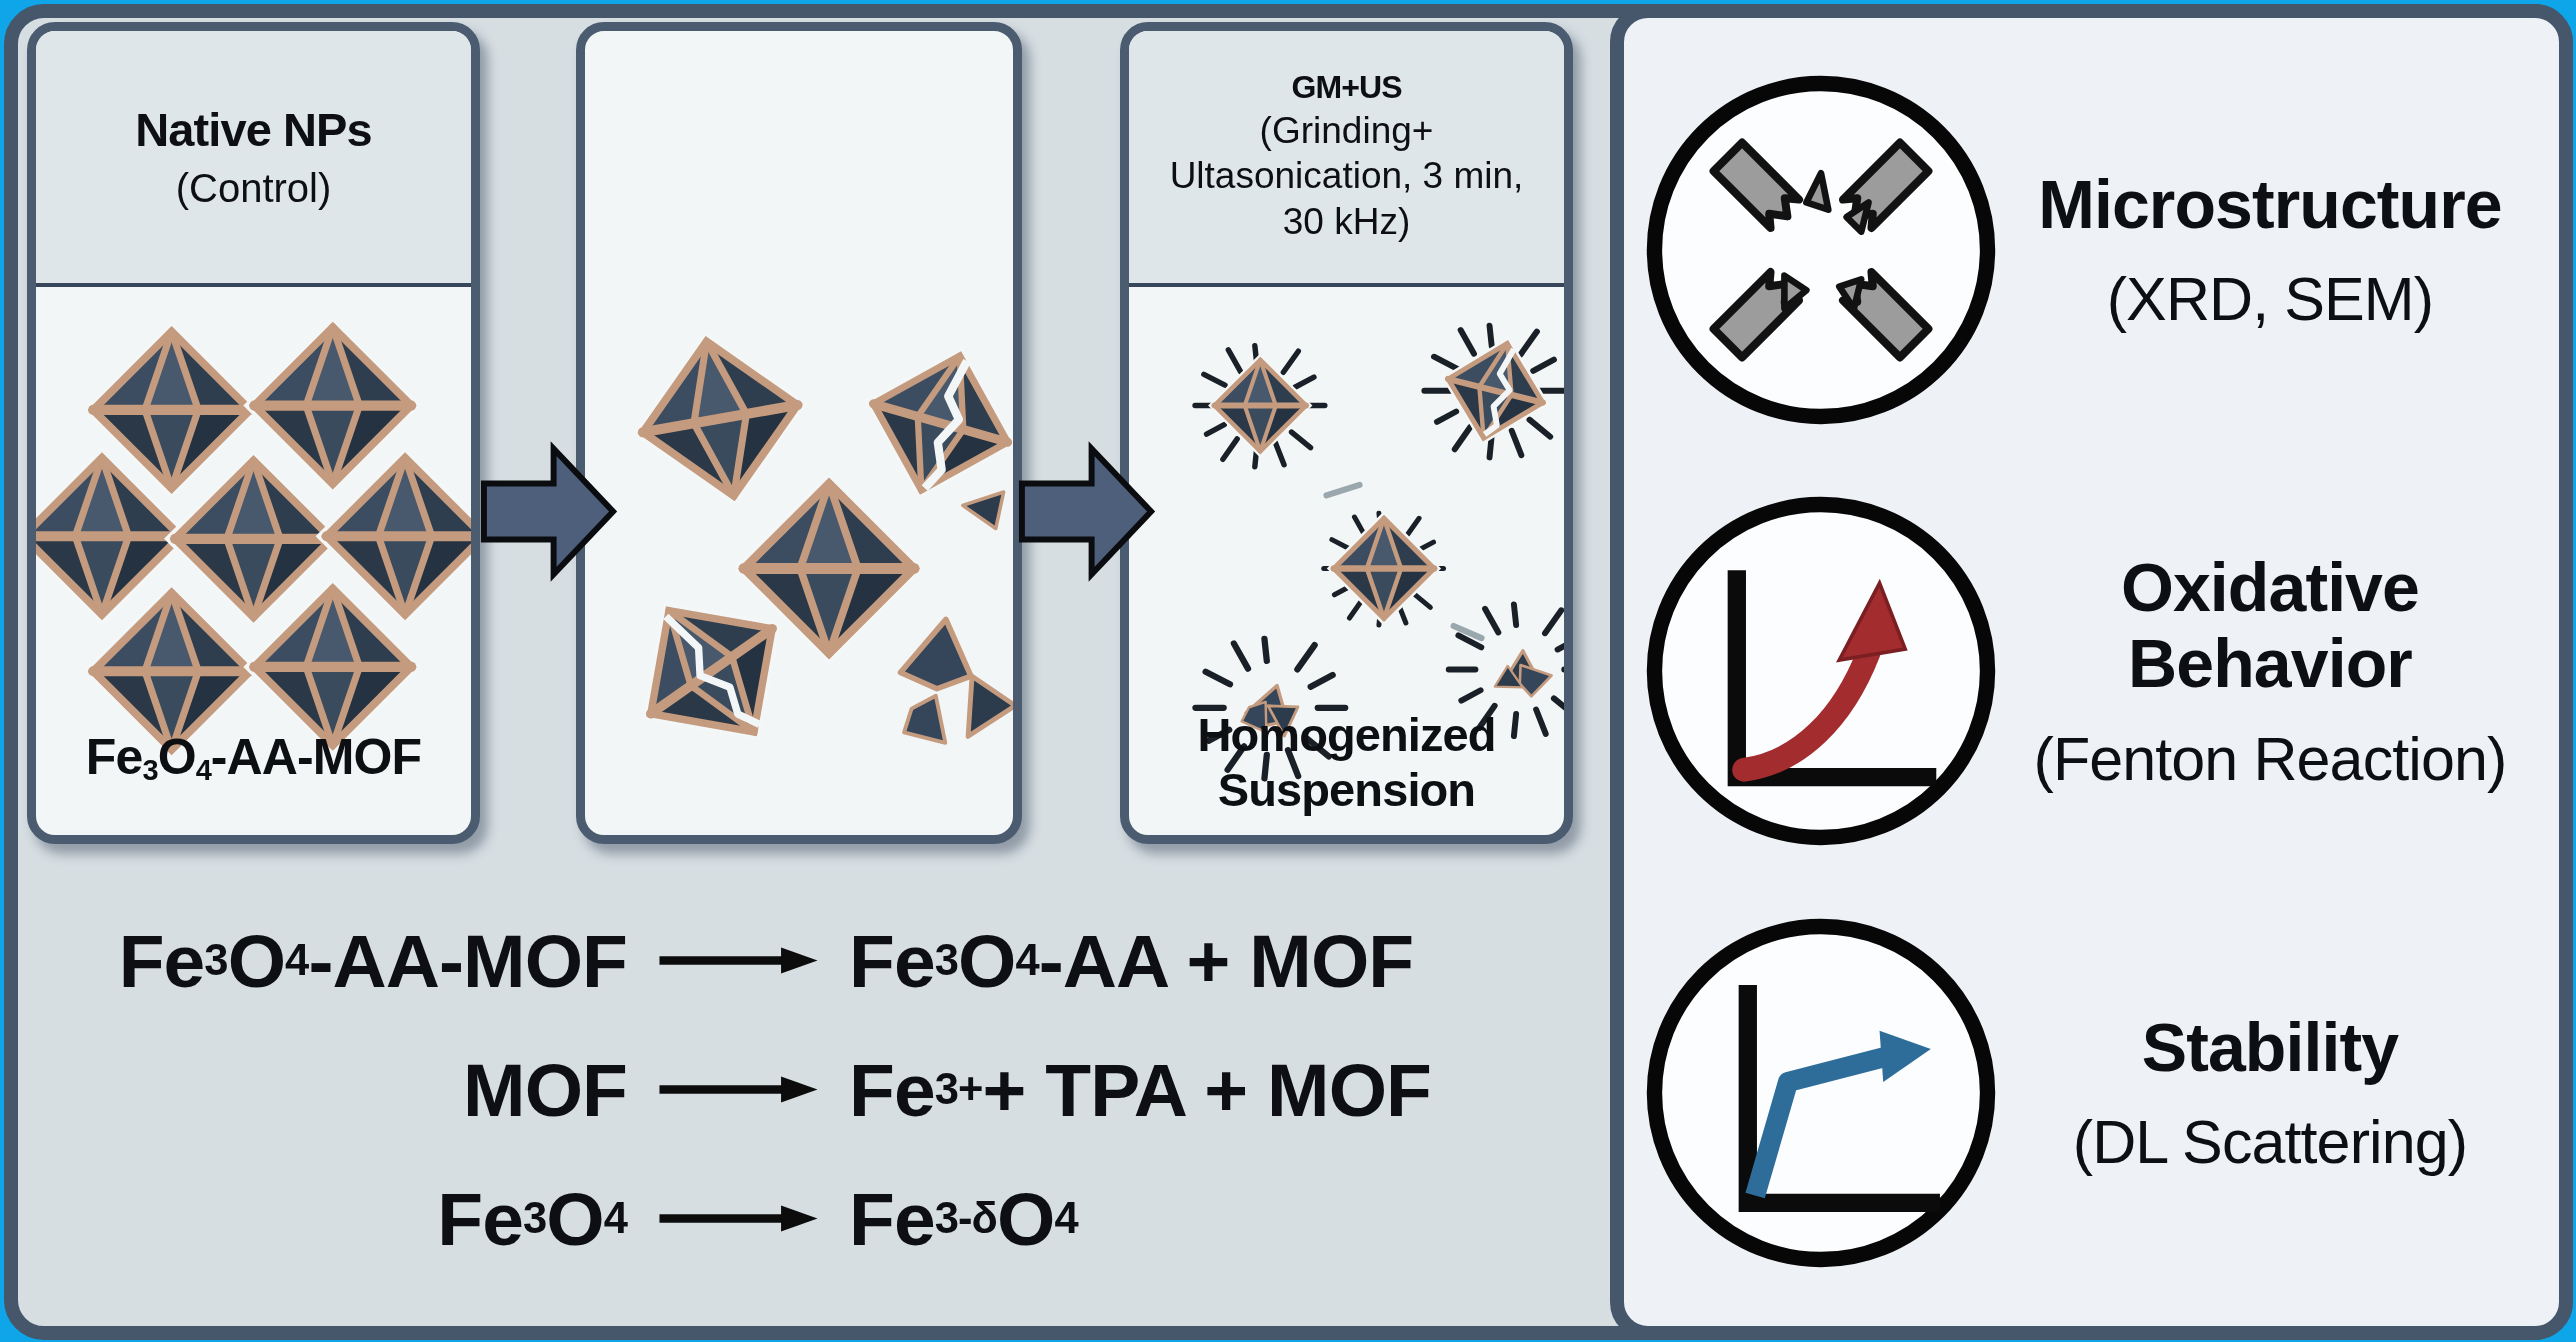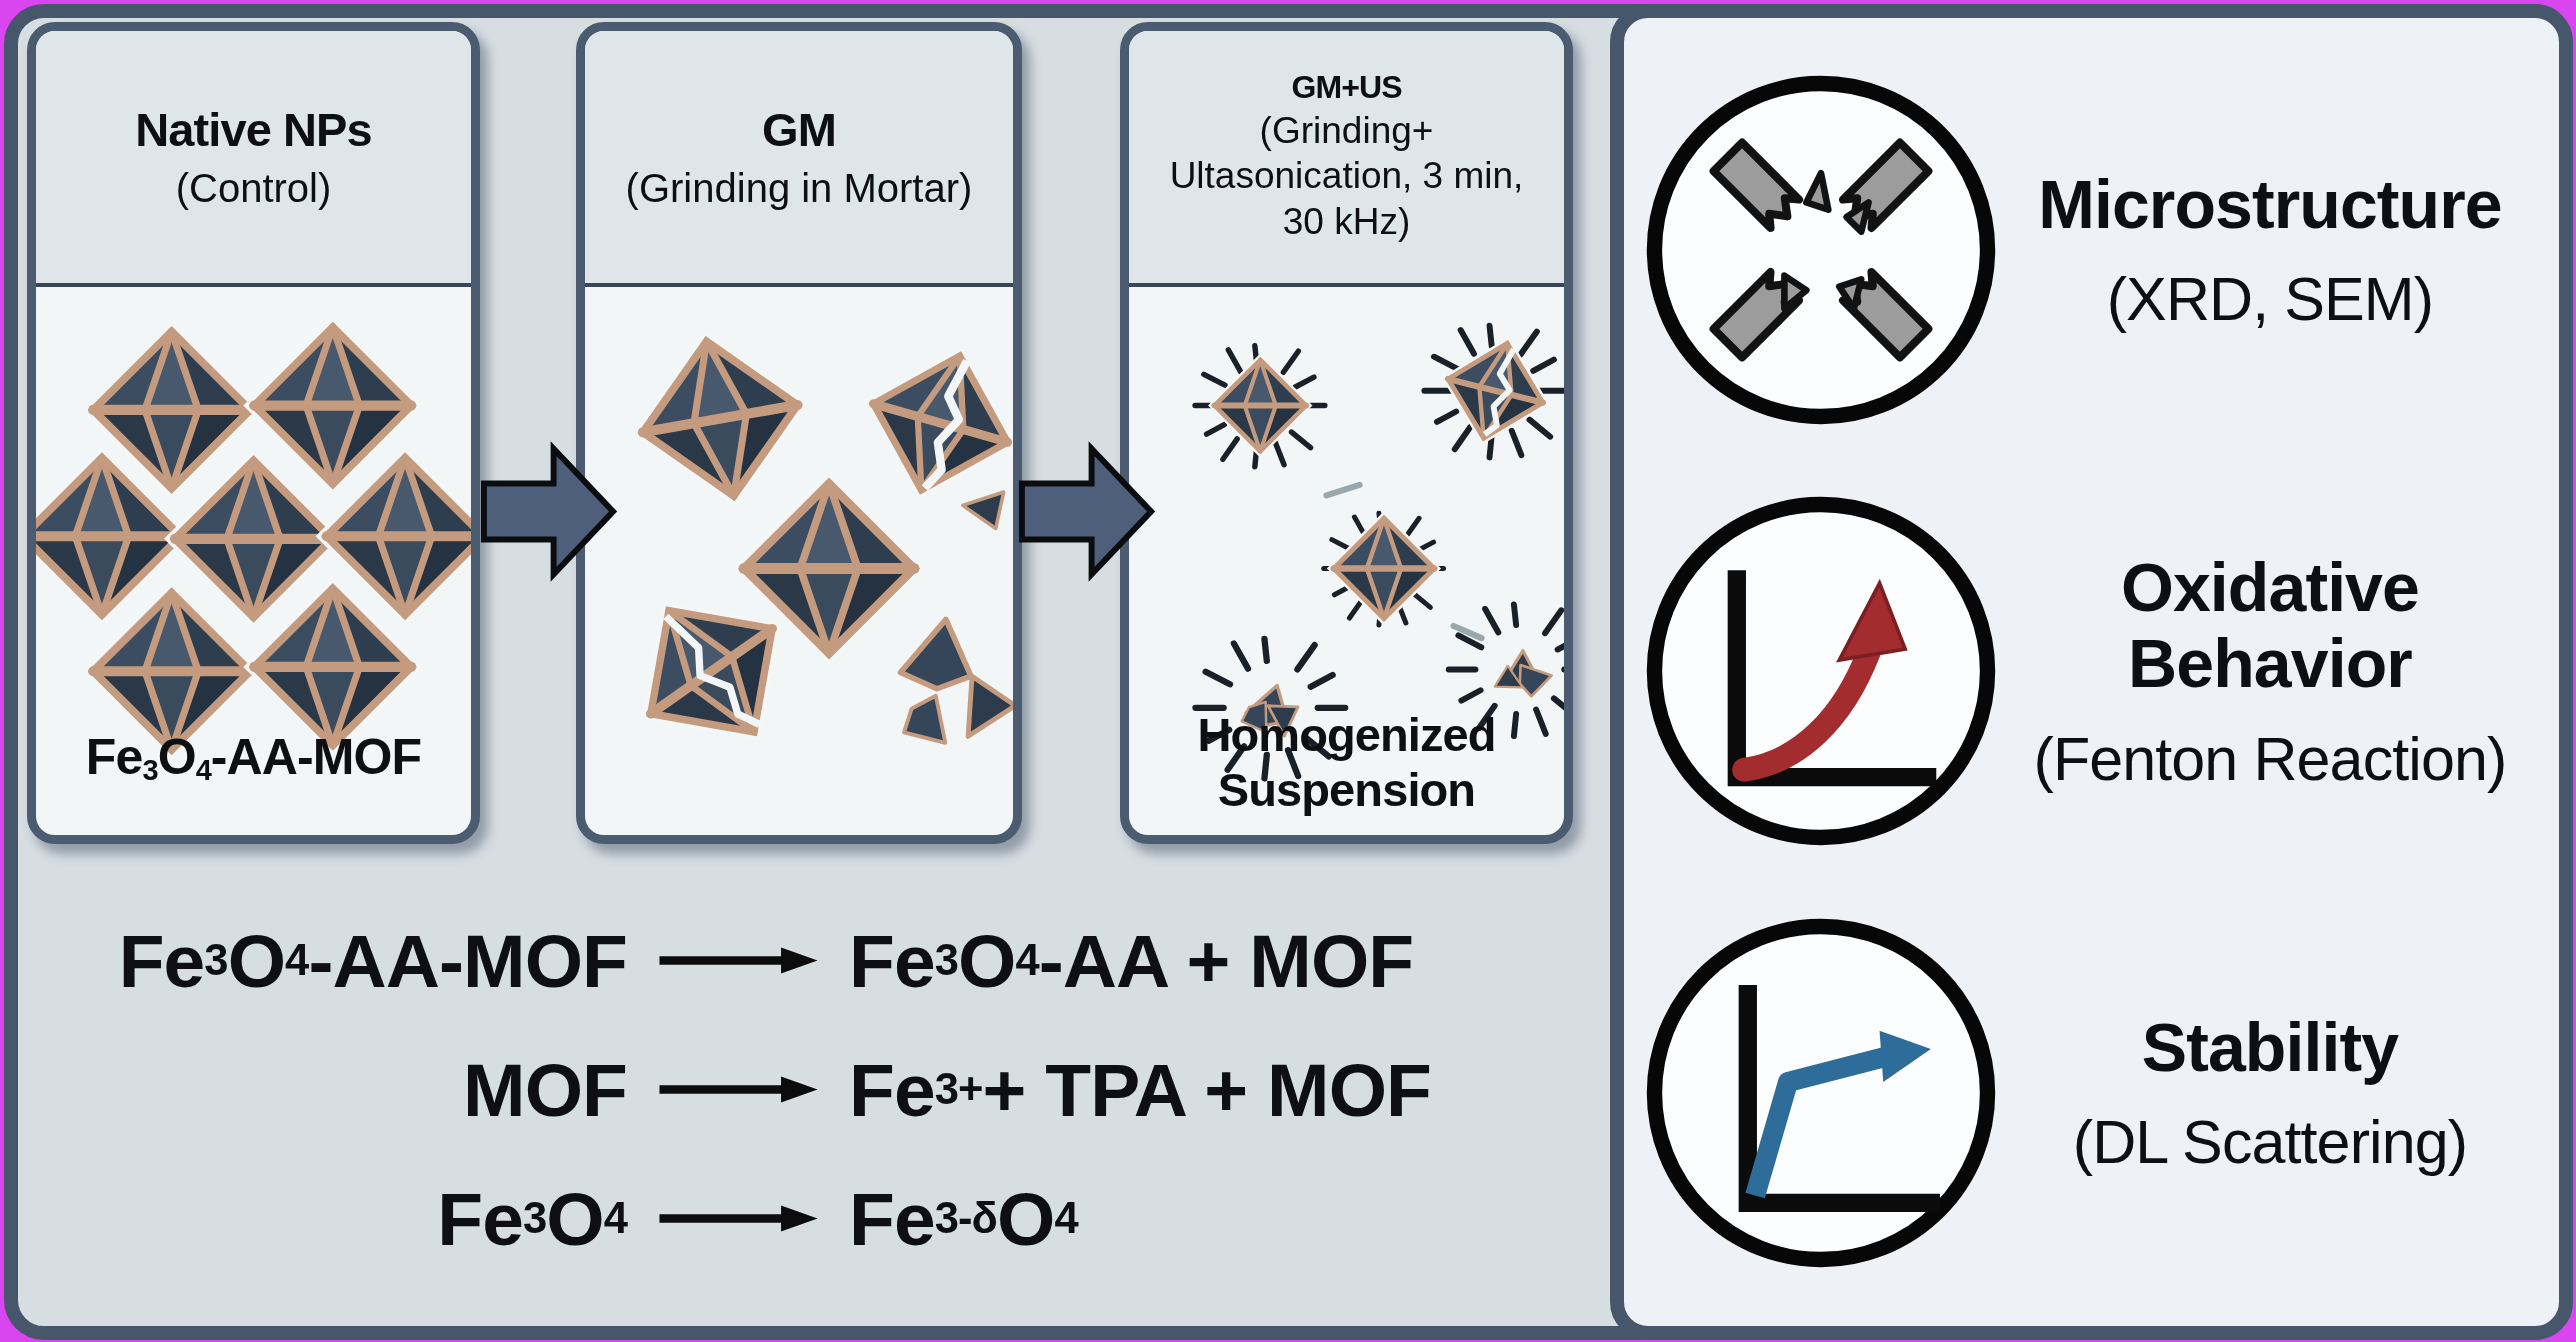--- a/index.html
+++ b/index.html
@@ -1,16 +1,16 @@
 <!DOCTYPE html>
 <html style="--frame-border: #46566b; --left-background: #d6dee2; --panel-background: #f3f6f7; --panel-header-background: #dee6ea; --right-panel-background: #eef1f6; --process-arrow: #4d5f7b; --mof-edge: #c49b7e; --particle-face: #37475a; --oxidative-arrow: #a32c2f; --stability-line: #2e6d99;font-size:14px"><head>
 <meta charset="utf-8">
 <style>
   html,body{margin:0;padding:0;background:#ffffff;}
-  .page{position:relative;width:2576px;height:1343px;background:#d946ef;
+  .page{position:relative;width:2576px;height:1343px;background:#0ea5e9;
         font-family:"Liberation Sans",sans-serif;color:#0d0f12;overflow:hidden;}
 
   
   .frame{position:absolute;left:3.5px;top:3.5px;right:3.5px;bottom:3.5px;
          border:14px solid var(--frame-border,#46566b);border-radius:40px;
          background:var(--left-background,#d6dee2);}
 
   
   .right-panel{position:absolute;left:1610px;top:3.5px;right:3.5px;bottom:3.5px;
          border:14px solid var(--frame-border,#46566b);border-radius:38px;
@@ -136,24 +136,20 @@
         <use href="#oct" transform="translate(249,288) scale(1.8)"></use>
         <use href="#oct" transform="translate(423,285) scale(1.8)"></use>
         <use href="#oct" transform="translate(155,440) scale(1.8)"></use>
         <use href="#oct" transform="translate(340,435) scale(1.8)"></use>
       </svg>
       <div class="panel-caption"><span>Fe</span><sub>3</sub><span>O</span><sub>4</sub><span>-AA-MOF</span></div>
     </div>
   </div>
 
   <div class="panel" style="left:576px;width:446px;">
-    <div class="panel-header">
-      <div class="panel-title">GM</div>
-      <div class="panel-subtitle">(Grinding in Mortar)</div>
-    </div>
     <div class="panel-body">
       <svg viewBox="0 0 491 628" width="100%" height="100%">
         <use href="#oct" transform="translate(155,150) rotate(-10) scale(1.8)"></use>
         <g transform="translate(408,155) rotate(16) scale(1.6)">
           <use href="#oct"></use>
           <path class="crack" stroke-width="6" d="M6,-48 L0,-20 L12,-6 L2,14 L10,32 L2,48"></path>
         </g>
         <use href="#shard2" transform="translate(462,250) rotate(40) scale(1.0)"></use>
         <use href="#oct" transform="translate(280,322) scale(1.95)"></use>
         <g transform="translate(145,440) rotate(-35) scale(1.7)">

